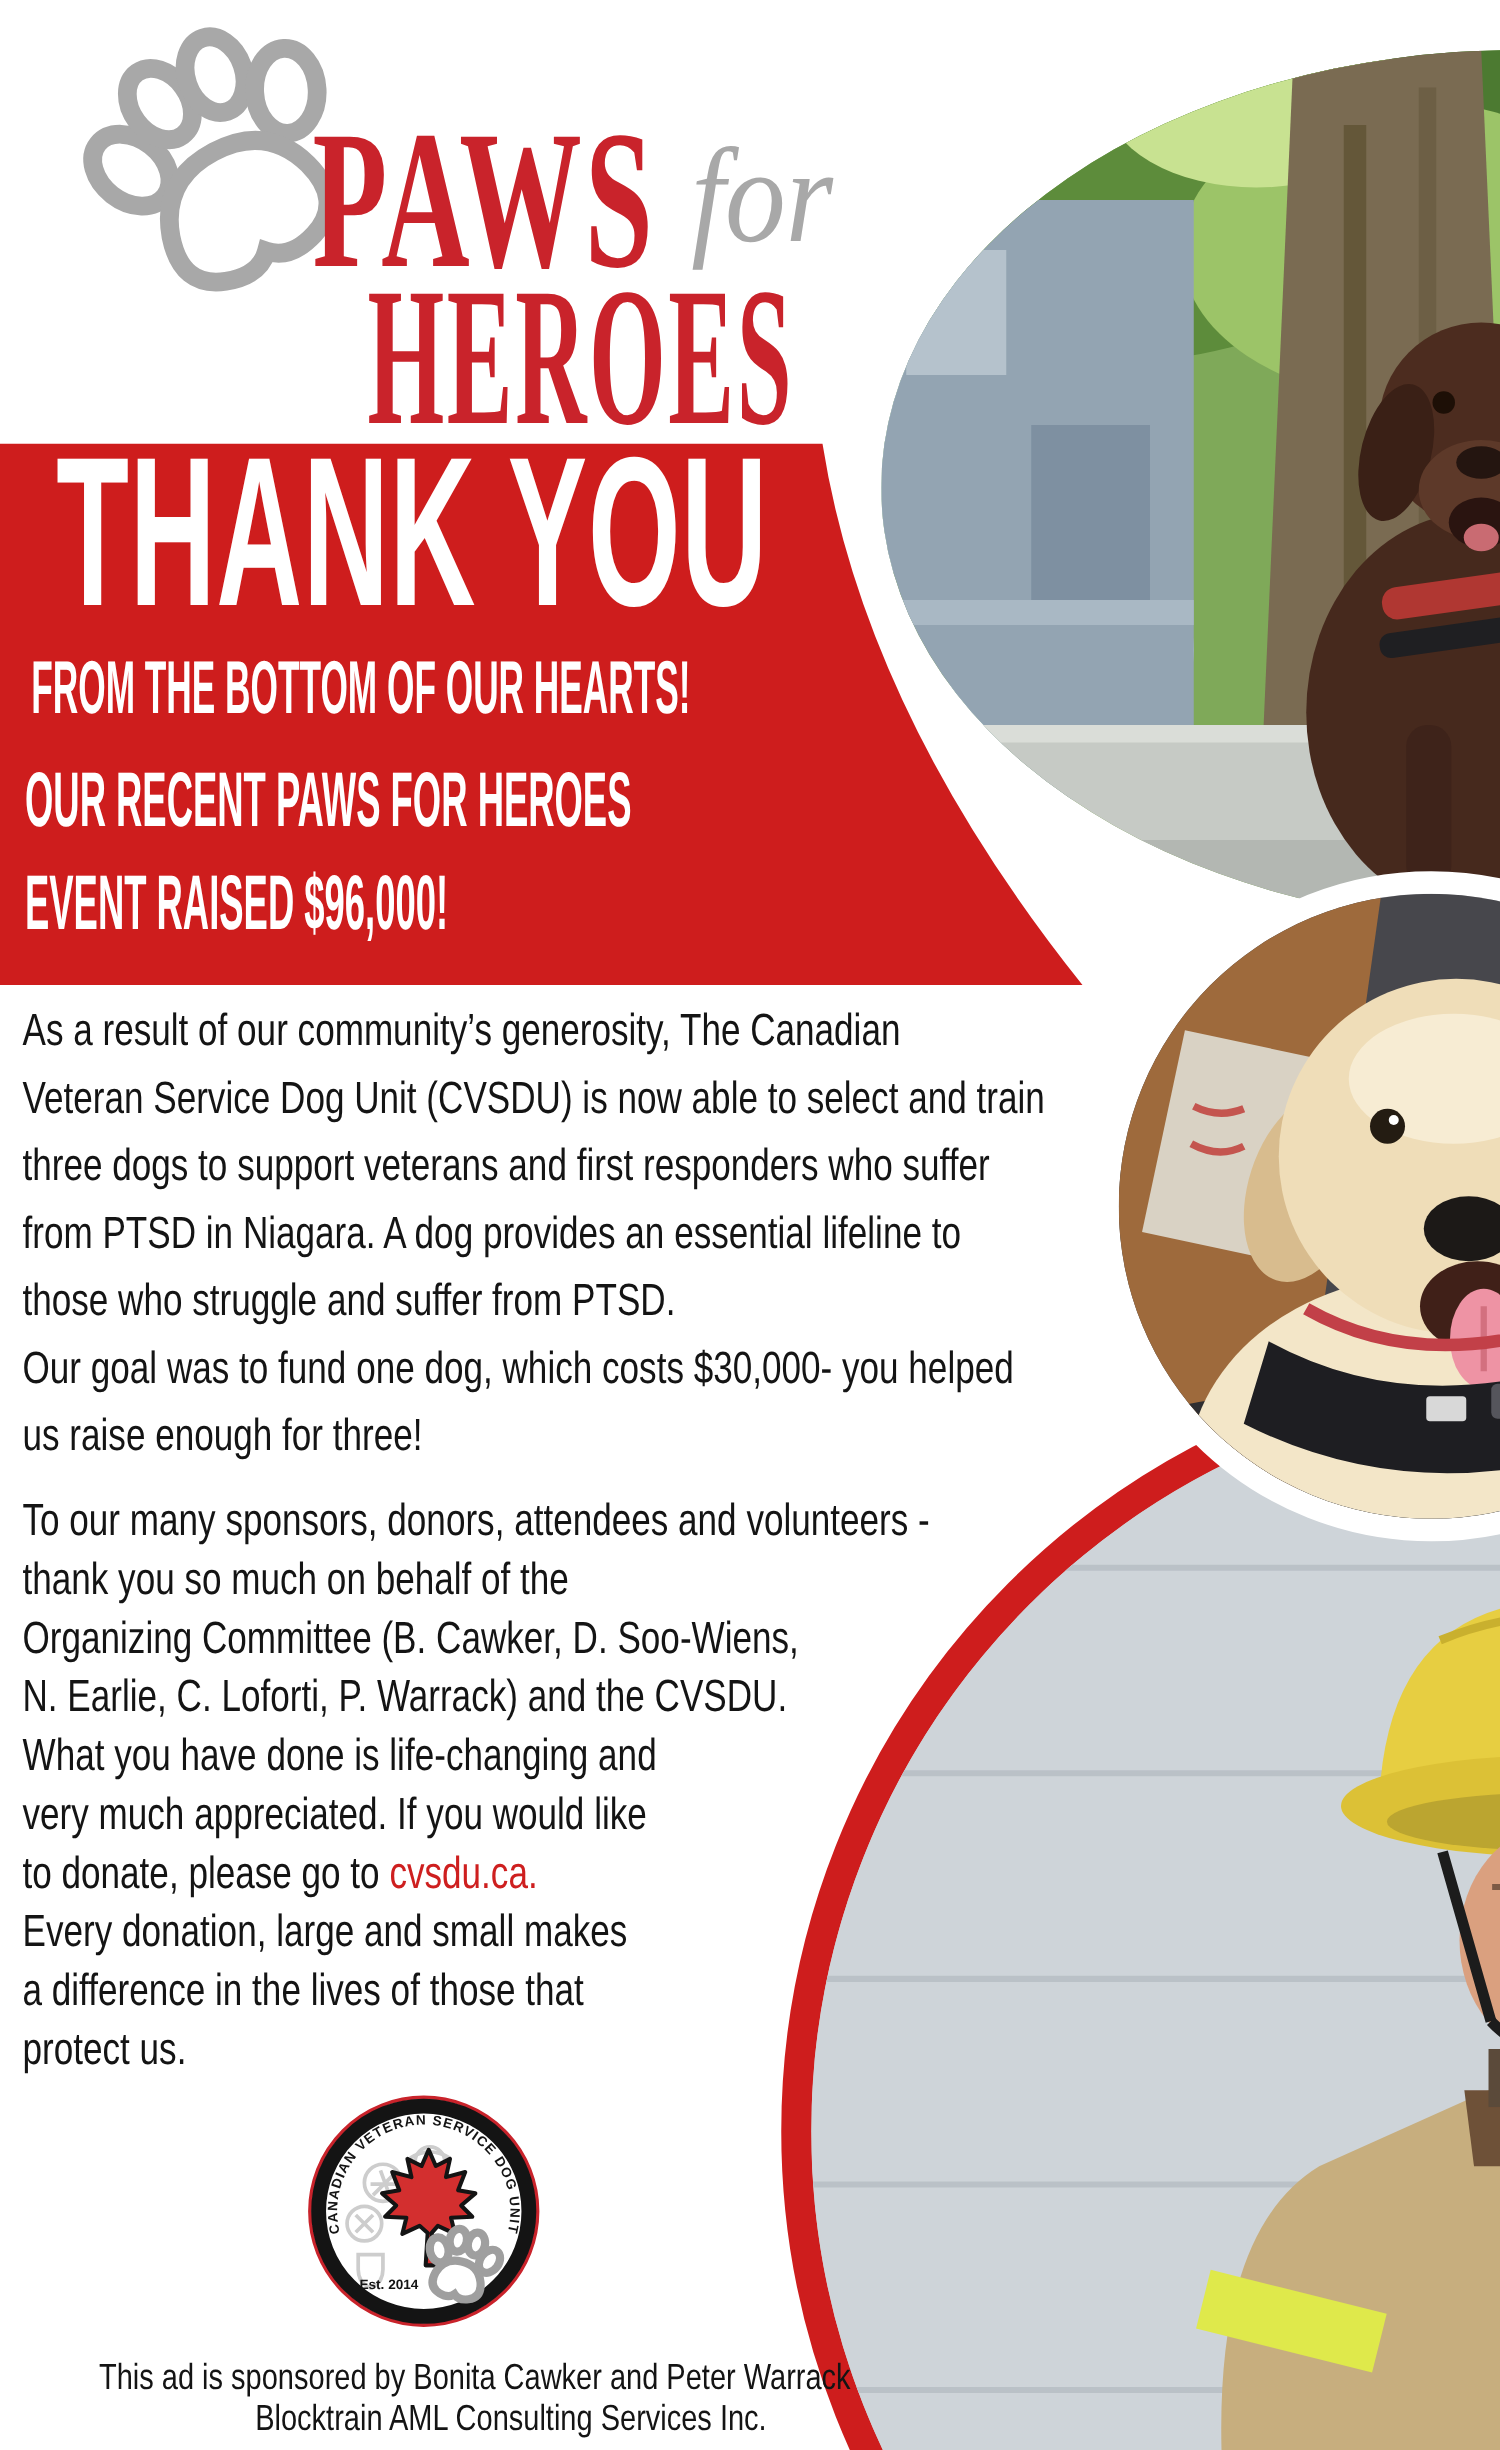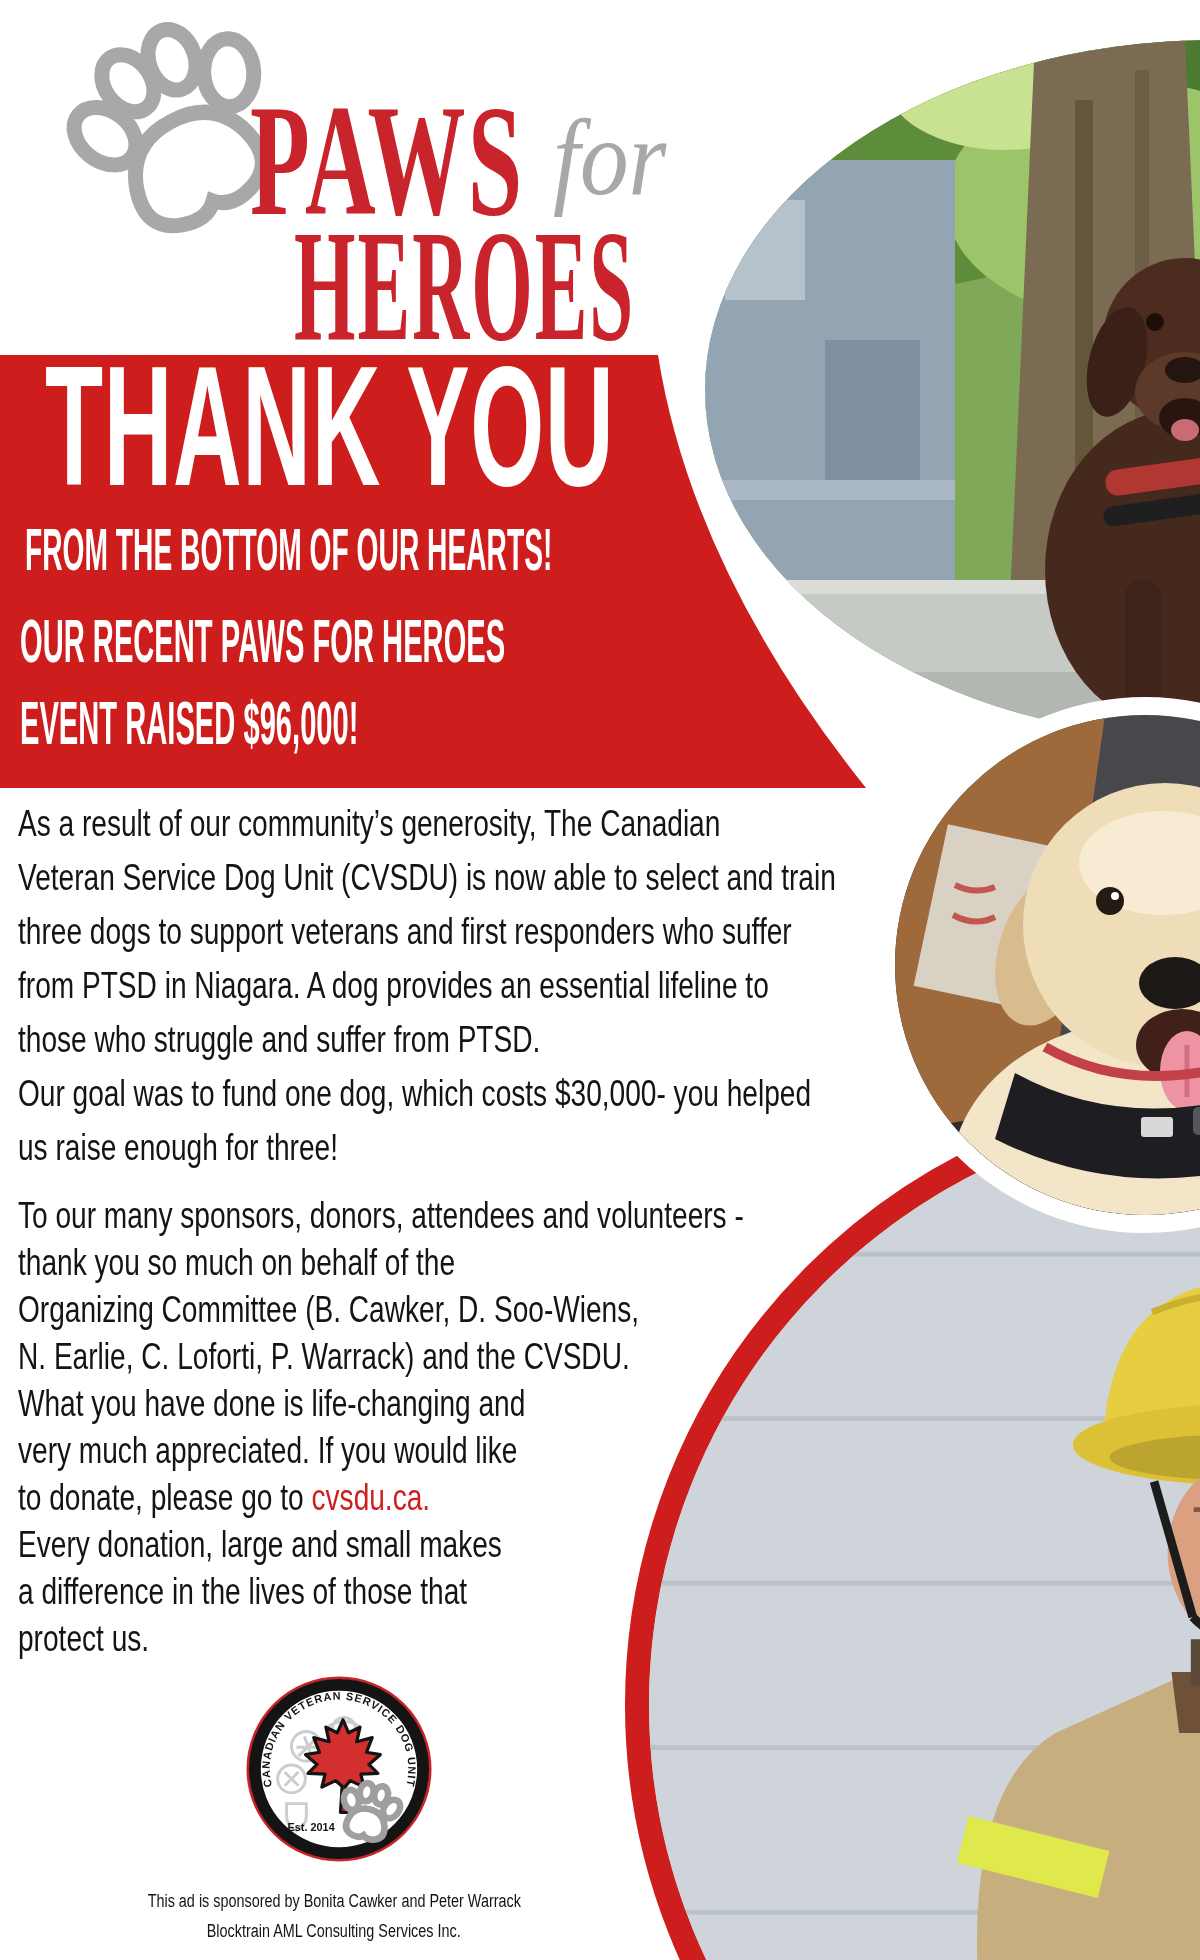--- a/index.html
+++ b/index.html
@@ -30,22 +30,22 @@
   .para{position:absolute;left:18px;color:var(--body_text,#141414);z-index:5;
         transform:scaleX(0.78);transform-origin:0 0;}
   .para .tline{white-space:nowrap;}
   .para1{top:797px;font-size:36px;}
   .para1 .tline{line-height:54px;height:54px;}
   .para2{top:1192px;font-size:36px;}
   .para2 .tline{line-height:47px;height:47px;}
   .link{color:var(--link_red,#ce1f1f);}
   
   .badge{position:absolute;left:245px;top:1675px;width:188px;height:188px;z-index:5;}
-  .footer{position:absolute;left:4px;top:1886px;width:660px;text-align:center;z-index:5;
-          color:var(--body_text,#141414);font-size:18px;}
+  .footer{position:absolute;left:4px;top:1886px;width:660px;text-align:right;z-index:5;
+          color:var(--body_text,#141414);font-size:29px;}
   .footer .fline{display:inline-block;white-space:nowrap;line-height:30px;height:30px;
                  transform:scaleX(0.8);transform-origin:50% 0;}
 </style>
 </head>
 <body>
 
 <div class="page">
 
   <div class="photo veteran">
     <svg viewBox="0 0 1020 700" preserveAspectRatio="xMidYMid slice">

